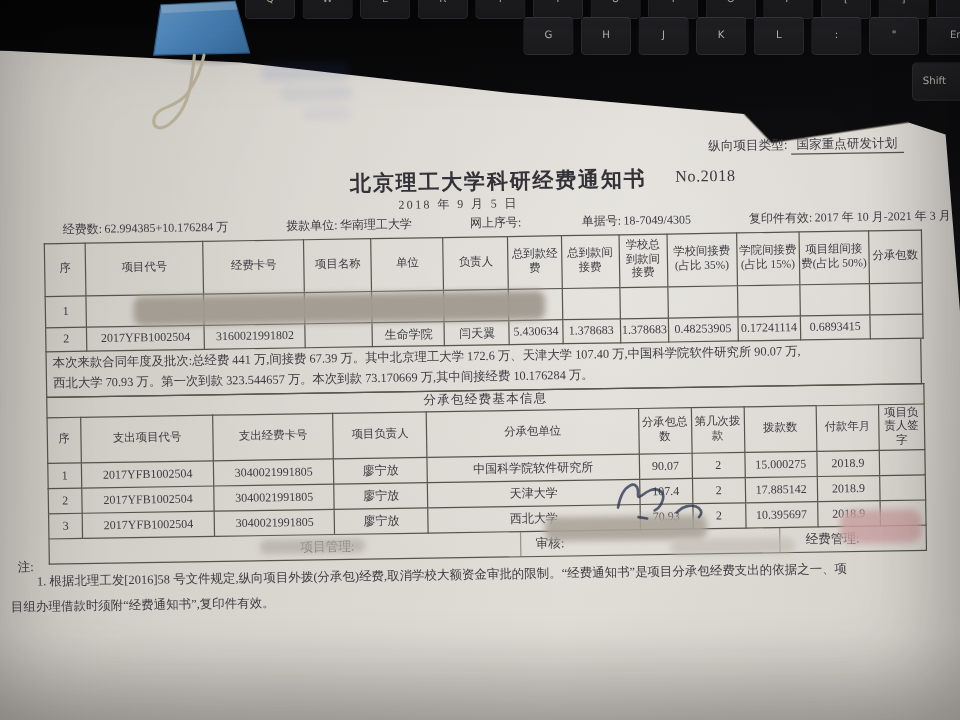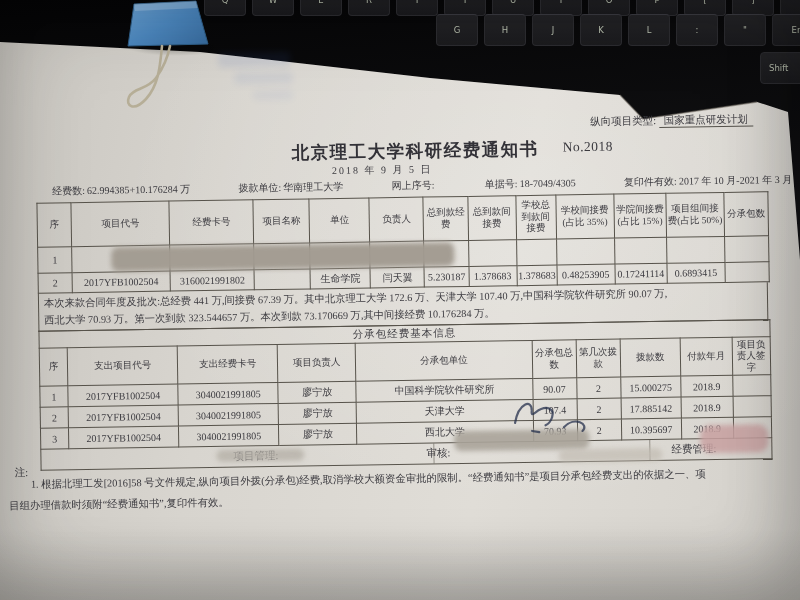--- a/index.html
+++ b/index.html
@@ -205,21 +205,21 @@
               <td></td>
               <td></td>
             </tr>
             <tr>
               <td>2</td>
               <td>2017YFB1002504</td>
               <td>3160021991802</td>
               <td></td>
               <td>生命学院</td>
               <td>闫天翼</td>
-              <td>5.230187</td>
+              <td>5.430634</td>
               <td>1.378683</td>
               <td>1.378683</td>
               <td>0.48253905</td>
               <td>0.17241114</td>
               <td>0.6893415</td>
               <td></td>
             </tr>
           </tbody>
       </table>
 
@@ -292,22 +292,22 @@
               <td>70.93</td>
               <td>2</td>
               <td>10.395697</td>
               <td>2018.9</td>
               <td></td>
             </tr>
           </tbody>
       </table>
 
       <div class="t2-footer">
-        <span class="flabel" style="left:192px">项目管理:</span>
-        <span class="flabel" style="left:385px">审核:</span>
+        <span class="flabel" style="left:209px">项目管理:</span>
+        <span class="flabel" style="left:405px">审核:</span>
         <span class="flabel" style="left:630px">经费管理:</span>
         <span class="div-line" style="left:392px"></span>
         <span class="div-line" style="left:608px"></span>
       </div>
     </div>
 
     <div class="abs note-label">注:</div>
     <div class="abs note-line1">1.  根据北理工发[2016]58 号文件规定,纵向项目外拨(分承包)经费,取消学校大额资金审批的限制。“经费通知书”是项目分承包经费支出的依据之一、项</div>
     <div class="abs note-line2">目组办理借款时须附“经费通知书”,复印件有效。</div>
 

